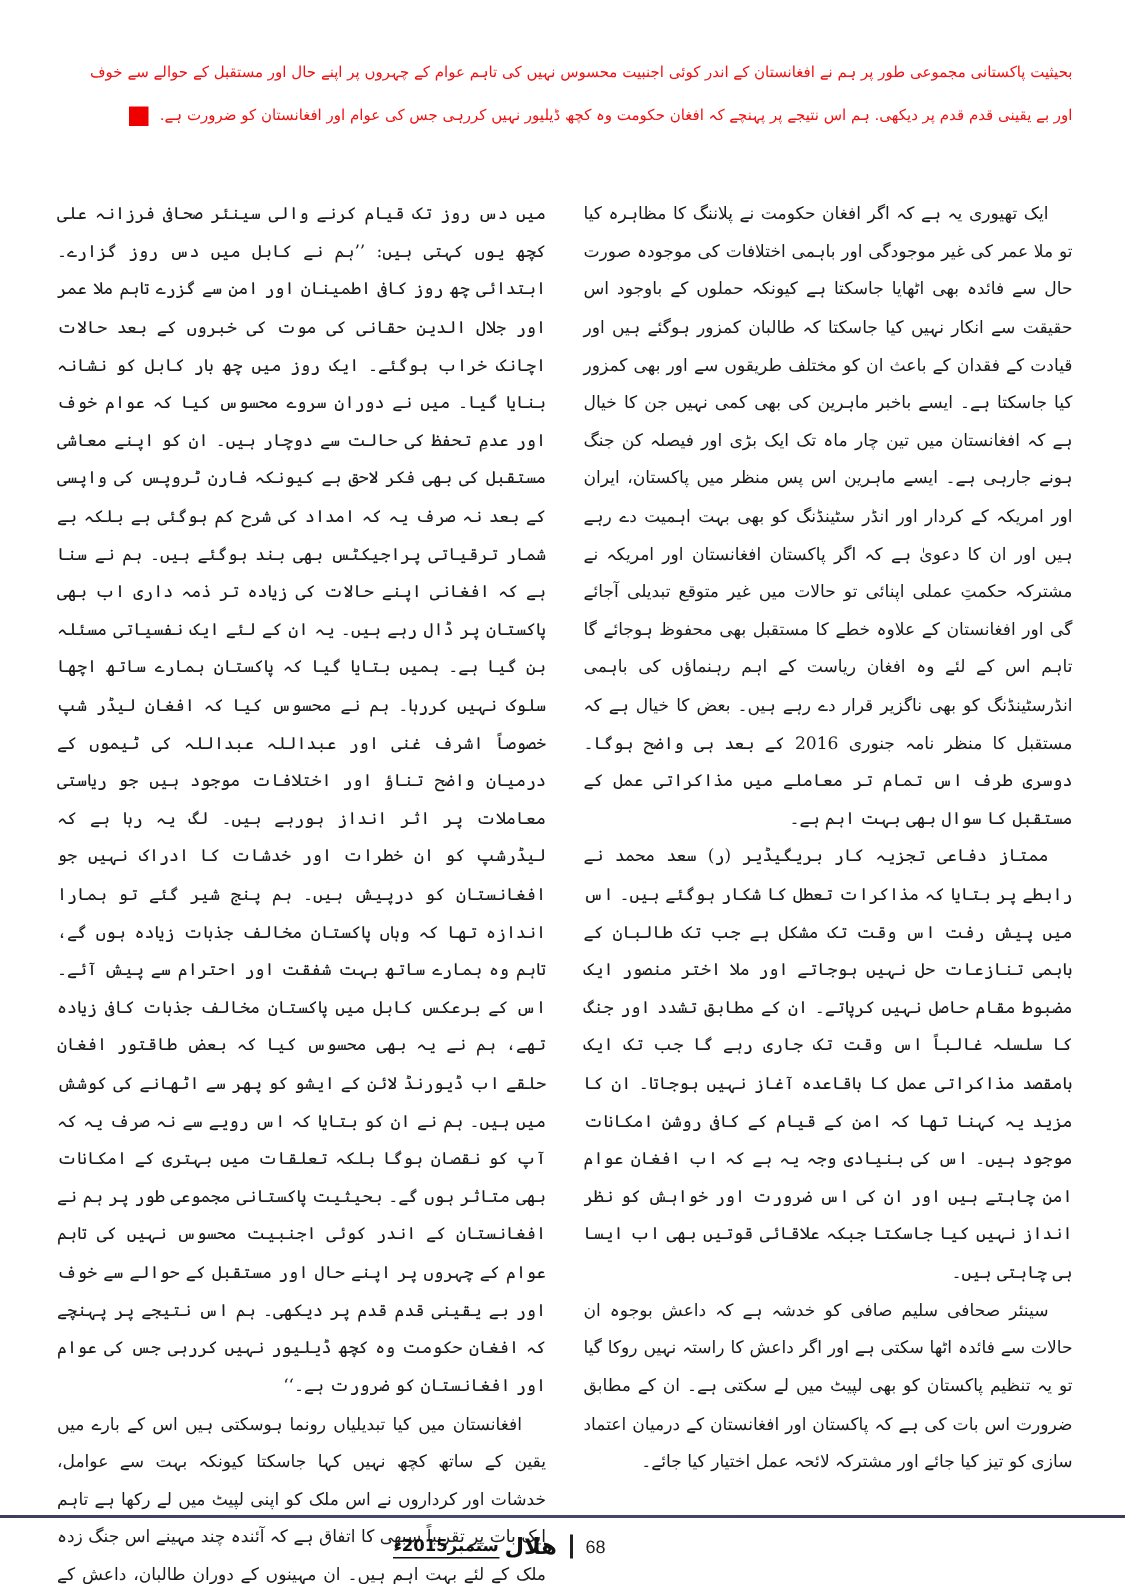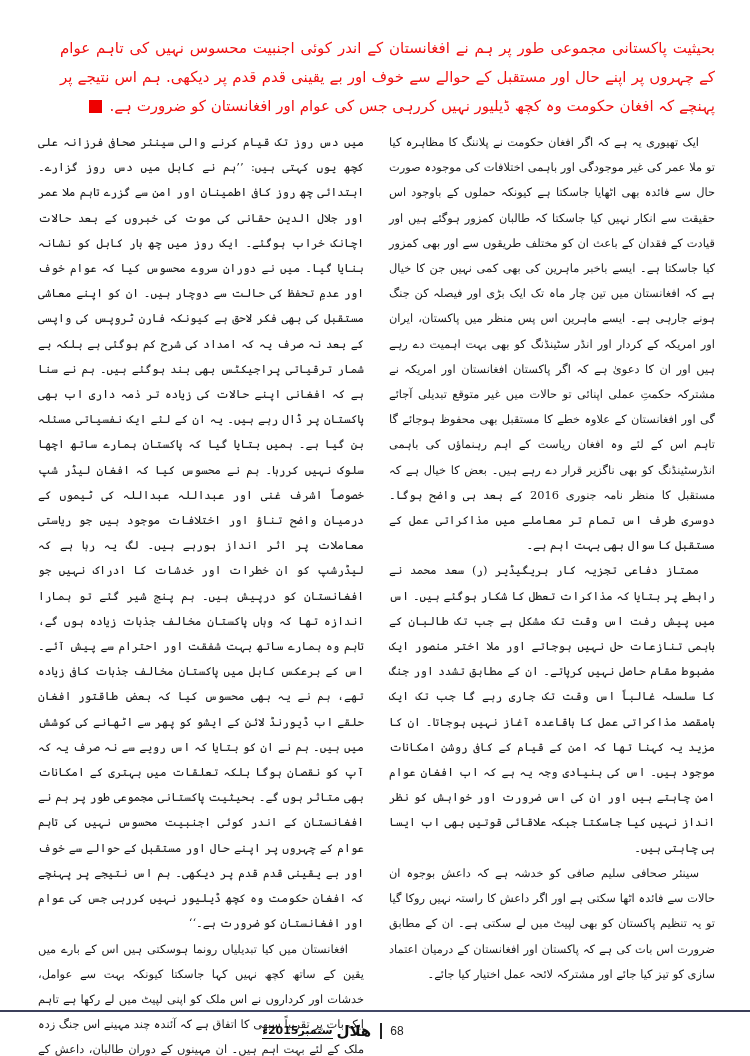--- a/index.html
+++ b/index.html
@@ -3,21 +3,21 @@
 <meta charset="utf-8">
 <style>
   html, body { margin: 0; padding: 0; }
   body {
     width: 750px; height: 1056px; background: #ffffff; position: relative; overflow: hidden;
     font-family: "DejaVu Sans", sans-serif; color: #1a1a1a;
   }
   .pullquote {
     position: absolute; left: 60px; top: 34px; width: 655px;
     direction: rtl; text-align: justify; text-align-last: right;
-    color: #ee1111; font-size: 15px; line-height: 29px;
+    color: #ee1111; font-size: 10px; line-height: 29px;
     font-family: "DejaVu Sans", sans-serif;
   }
   .pullquote .endmark {
     display: inline-block; width: 13px; height: 13px; background: #ee0000;
     vertical-align: middle; margin-right: 8px;
   }
   .col {
     position: absolute; top: 130px; width: 326px;
     direction: rtl; text-align: justify; text-align-last: right;
     font-size: 11.4px; line-height: 25.2px; color: #1b1b1b;

